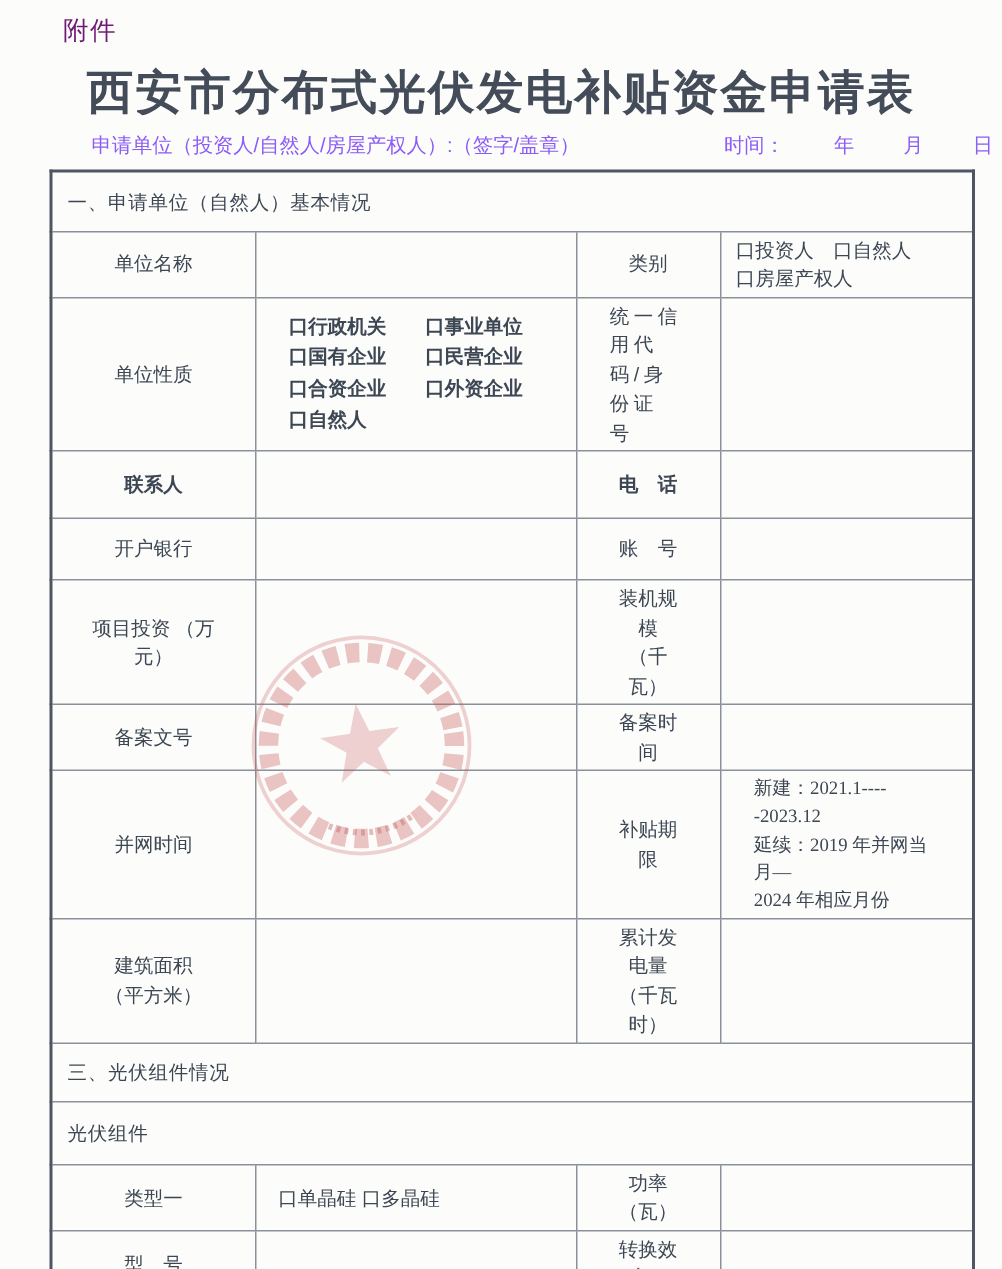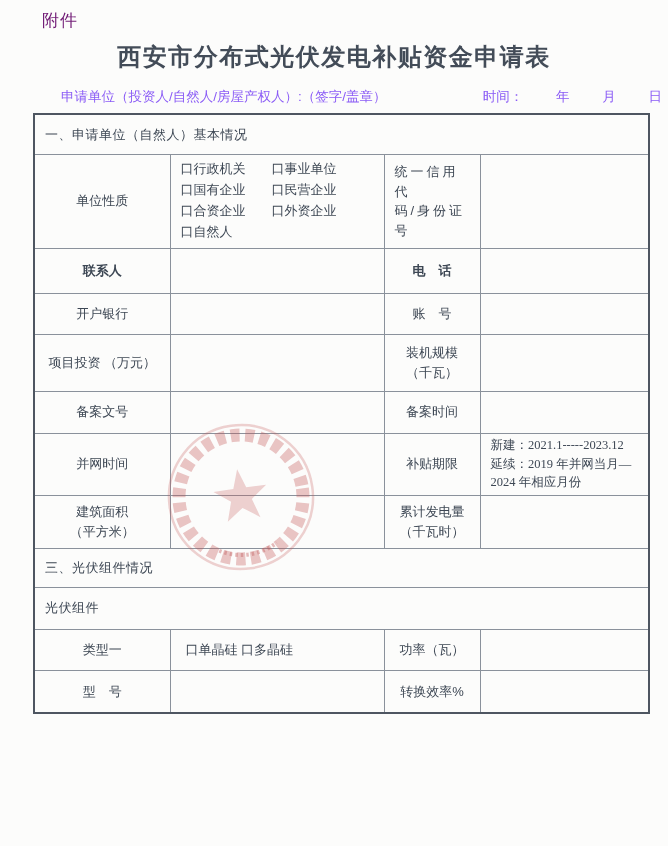--- a/index.html
+++ b/index.html
@@ -11,37 +11,37 @@
     overflow:hidden;
   }
   .attachment{
     position:absolute;left:42px;top:9px;
     font-size:17px;letter-spacing:1px;color:#701a75;
   }
   .title{
     position:absolute;left:0;top:41px;width:668px;
     text-align:center;
     font-family:"Liberation Serif","DejaVu Serif",serif;
-    font-weight:bold;font-size:24px;letter-spacing:1.5px;color:#434c58;
+    font-weight:bold;font-size:31px;letter-spacing:1.5px;color:#434c58;
   }
   .subtitle-row{
     position:absolute;left:33px;top:88px;width:615px;
     display:flex;justify-content:space-between;align-items:baseline;
     font-size:13.5px;color:#8b5cf6;margin-left:28px;
   }
   .subtitle-right span{display:inline-block;}
   .date-unit{margin-left:29px;}
   .form-table{
     position:absolute;left:33px;top:113px;width:615px;
     border-collapse:collapse;table-layout:fixed;
     font-size:13px;color:#3d4754;
   }
   .form-table td{
     border:1px solid #8a919b;
-    padding:2px 10px;
+    padding:2px 22px;
     vertical-align:middle;
     line-height:1.5;
     overflow:hidden;
   }
   .form-table{border:2px solid #4e5661;}
   .form-table td.sec{
     padding-left:10px;text-align:left;letter-spacing:0.5px;
   }
   .label{text-align:center;}
   .opts{padding-left:12px;}
@@ -80,23 +80,29 @@
       <col class="c1">
       <col class="c2">
       <col class="c3">
       <col class="c4">
     </colgroup>
 
   <tbody>
       <tr style="height:40px;">
     <td class="sec" colspan="4">一、申请单位（自然人）基本情况</td>
   </tr>
+  <tr style="height:43px;">
+    <td class="label">单位名称</td>
+    <td></td>
+    <td class="label">类别</td>
+    <td class="opts" style="padding-left:10px;">口投资人　口自然人<br>口房屋产权人</td>
+  </tr>
   <tr style="height:94px;">
     <td class="label">单位性质</td>
-    <td class="opts" style="line-height:1.6;">口行政机关　　口事业单位<br>口国有企业　　口民营企业<br>口合资企业　　口外资企业<br>口自然人</td>
+    <td class="opts" style="line-height:1.6;font-weight:bold;">口行政机关　　口事业单位<br>口国有企业　　口民营企业<br>口合资企业　　口外资企业<br>口自然人</td>
     <td class="credit-label">统一信用代<br>码/身份证<br>号</td>
     <td></td>
   </tr>
   <tr style="height:45px;font-weight:bold;">
     <td class="label">联系人</td>
     <td></td>
     <td class="label">电　话</td>
     <td></td>
   </tr>
   <tr style="height:41px;">

